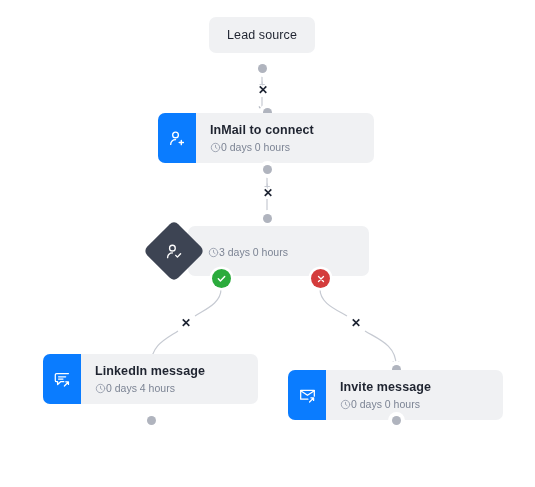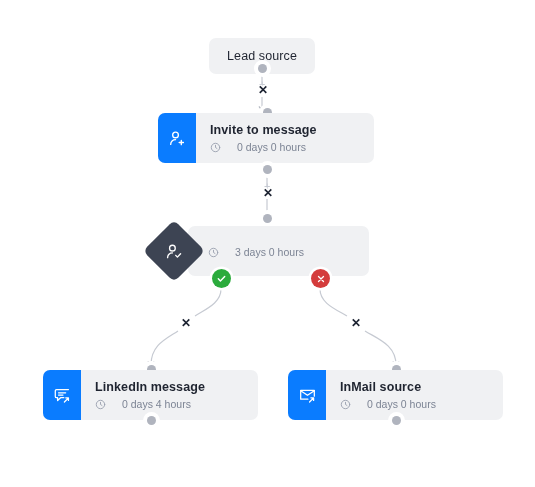--- a/index.html
+++ b/index.html
@@ -38,21 +38,21 @@
     font-size:12.5px;
     font-weight:bold;
     color:#1f2430;
     letter-spacing:.1px;
     line-height:15px;
   }
   .node .meta{
     margin-top:3px;
     font-size:10.5px;
     color:#7c8494;
-    display:flex;align-items:center;gap:16px;
+    display:flex;align-items:center;gap:0;
     line-height:13px;
   }
   .node .meta svg{display:block;}
 
   
   .node.plain{
     align-items:center;justify-content:center;
     background:#f0f1f3;
   }
   .node.plain .title{font-weight:normal;font-size:12.5px;color:#1f2430;}
@@ -127,38 +127,38 @@
     <line x1="267" y1="170" x2="267" y2="186" stroke="#c6cad2" stroke-width="1.2"></line>
     <line x1="267" y1="199" x2="267" y2="216" stroke="#c6cad2" stroke-width="1.2" marker-end="url(#arrow)"></line>
 
     <path d="M221,289 C221,303 206,309 195,316" fill="none" stroke="#c6cad2" stroke-width="1.2"></path>
     <path d="M178,331 C166,339 151,345 151,365" fill="none" stroke="#c6cad2" stroke-width="1.2" marker-end="url(#arrow)"></path>
 
     <path d="M320,289 C320,303 335,309 347,316" fill="none" stroke="#c6cad2" stroke-width="1.2"></path>
     <path d="M365,331 C378,339 396,345 396,365" fill="none" stroke="#c6cad2" stroke-width="1.2" marker-end="url(#arrow)"></path>
   </svg>
 
-  <div class="node plain" style="left:209px;top:38px;width:106px;height:36px;">
+  <div class="node plain" style="left:209px;top:17px;width:106px;height:36px;">
     <div class="title">Lead source</div>
   </div>
   <div class="dot" style="left:258px;top:64px;"></div>
   <div class="plus" style="left:259px;top:79px;">+</div>
   <div class="xmark" style="left:258px;top:84px;">✕</div>
 
   <div class="dot" style="left:263px;top:108px;"></div>
   <div class="node" style="left:158px;top:113px;width:216px;height:50px;">
     <div class="icon-box">
       <svg width="19" height="19" viewBox="0 0 24 24" fill="none" stroke="#ffffff" stroke-width="1.7" stroke-linecap="round" stroke-linejoin="round">
         <circle cx="9.5" cy="7.5" r="3.6"></circle>
         <path d="M3.4 19.5c0-3.7 2.7-6 6.1-6"></path>
         <path d="M16.8 14.4v5.4M14.1 17.1h5.4"></path>
       </svg>
     </div>
     <div class="body">
-      <div class="title">Invite to message</div>
+      <div class="title">InMail to connect</div>
       <div class="meta">
         <svg width="11" height="11" viewBox="0 0 24 24" fill="none" stroke="#9aa1af" stroke-width="2" stroke-linecap="round">
           <circle cx="12" cy="12" r="9.2"></circle>
           <path d="M12 7.2V12l3.2 2.1"></path>
         </svg>
         <span>0 days 0 hours</span>
       </div>
     </div>
   </div>
   <div class="dot" style="left:263px;top:165px;"></div>
@@ -195,21 +195,21 @@
   <div class="badge no" style="left:311px;top:269px;">
     <svg width="10" height="10" viewBox="0 0 24 24" fill="none" stroke="#ffffff" stroke-width="3.1" stroke-linecap="round">
       <path d="M6 6l12 12M18 6L6 18"></path>
     </svg>
   </div>
 
   <div class="xmark" style="left:181px;top:317px;">✕</div>
   <div class="xmark" style="left:351px;top:317px;">✕</div>
 
   <div class="dot" style="left:147px;top:365px;"></div>
-  <div class="node" style="left:43px;top:370px;width:215px;height:50px;">
+  <div class="node" style="left:43px;top:354px;width:215px;height:50px;">
     <div class="icon-box">
       <svg width="19" height="19" viewBox="0 0 24 24" fill="none" stroke="#ffffff" stroke-width="1.6" stroke-linecap="round" stroke-linejoin="round">
         <path d="M19.5 4.5H4.5A1.6 1.6 0 0 0 2.9 6.1v7.1a1.6 1.6 0 0 0 1.6 1.6h1.3v3.6l3.8-3.6h4.1"></path>
         <path d="M7 8.6h9M7 11.4h5.6"></path>
         <path d="M14.4 20.2l5-5M16.1 14.9h3.4v3.4"></path>
       </svg>
     </div>
     <div class="body">
       <div class="title">LinkedIn message</div>
       <div class="meta">
@@ -226,21 +226,21 @@
   <div class="dot" style="left:392px;top:365px;"></div>
   <div class="node" style="left:288px;top:370px;width:215px;height:50px;">
     <div class="icon-box">
       <svg width="19" height="19" viewBox="0 0 24 24" fill="none" stroke="#ffffff" stroke-width="1.6" stroke-linecap="round" stroke-linejoin="round">
         <path d="M20.6 12.8V5.6H3.4v11.1h9.1"></path>
         <path d="M3.4 5.9l8.6 5.9 8.6-5.9"></path>
         <path d="M14.6 20.2l5-5M16.3 14.9h3.4v3.4"></path>
       </svg>
     </div>
     <div class="body">
-      <div class="title">InMail source</div>
+      <div class="title">Invite message</div>
       <div class="meta">
         <svg width="11" height="11" viewBox="0 0 24 24" fill="none" stroke="#9aa1af" stroke-width="2" stroke-linecap="round">
           <circle cx="12" cy="12" r="9.2"></circle>
           <path d="M12 7.2V12l3.2 2.1"></path>
         </svg>
         <span>0 days 0 hours</span>
       </div>
     </div>
   </div>
   <div class="dot" style="left:392px;top:416px;"></div>

